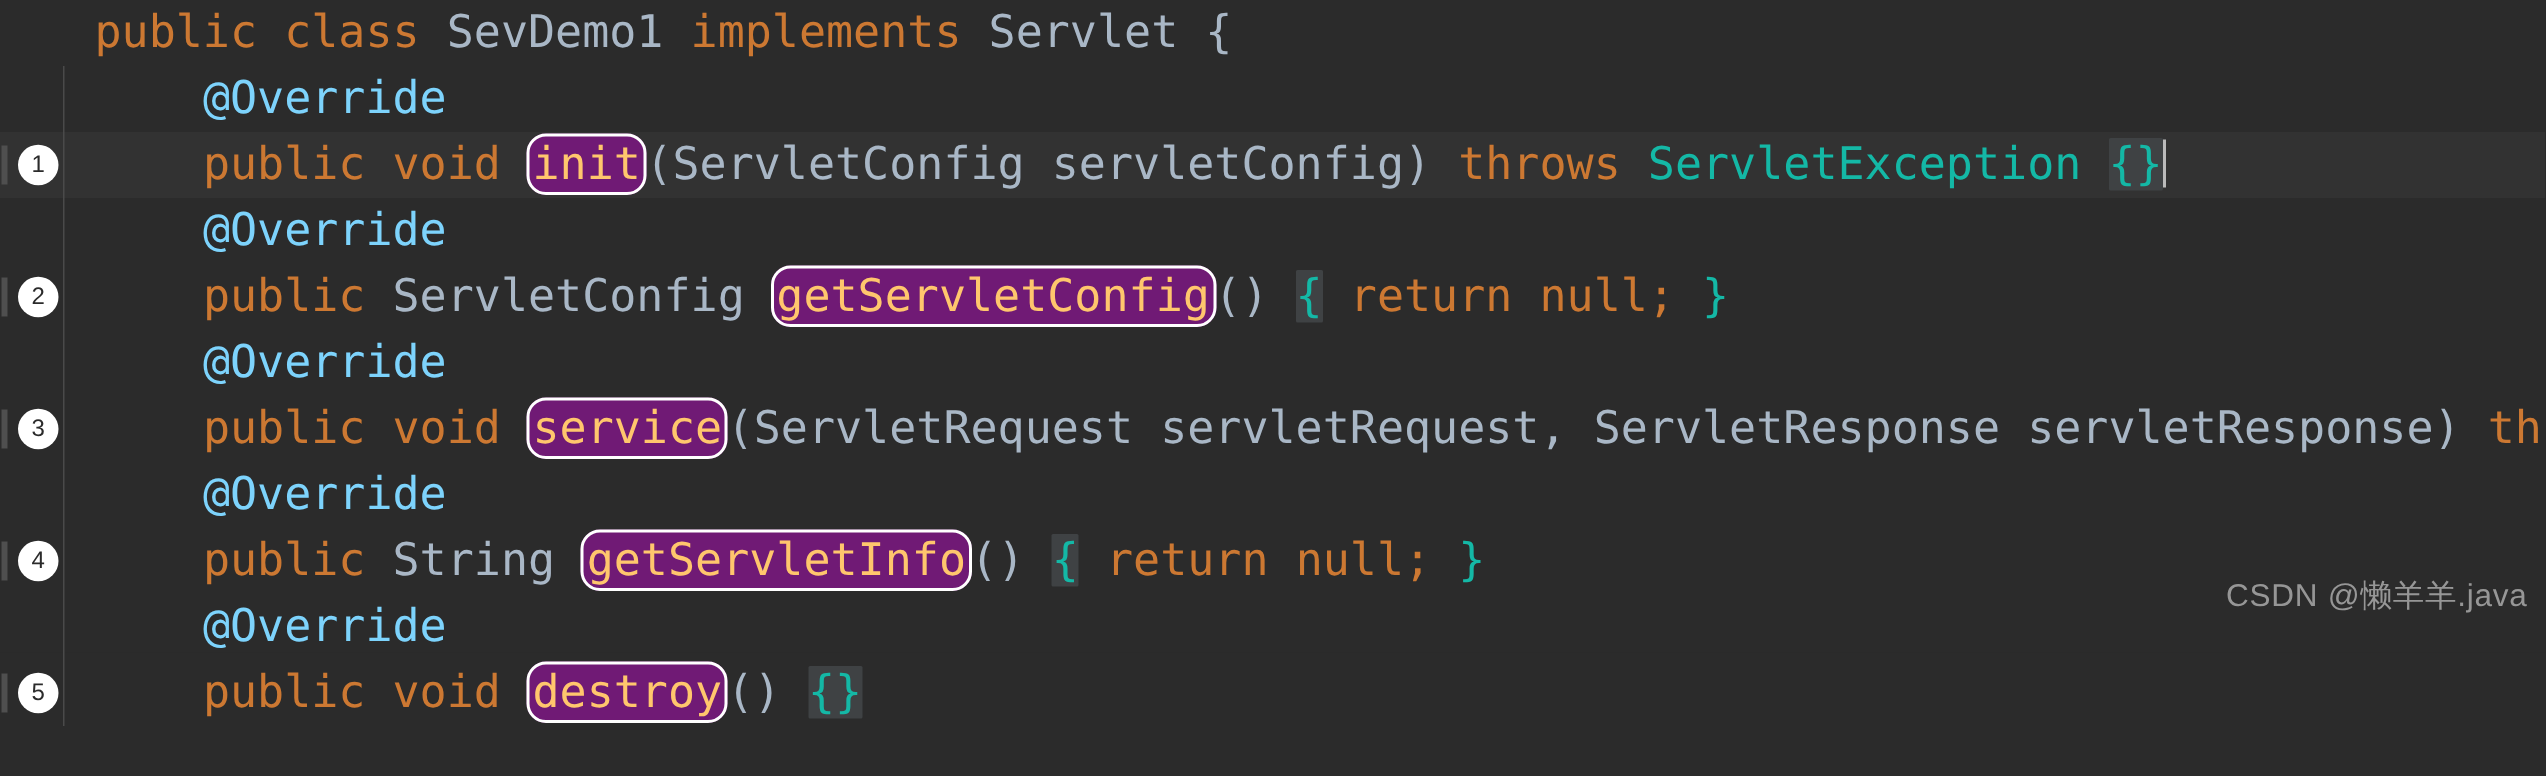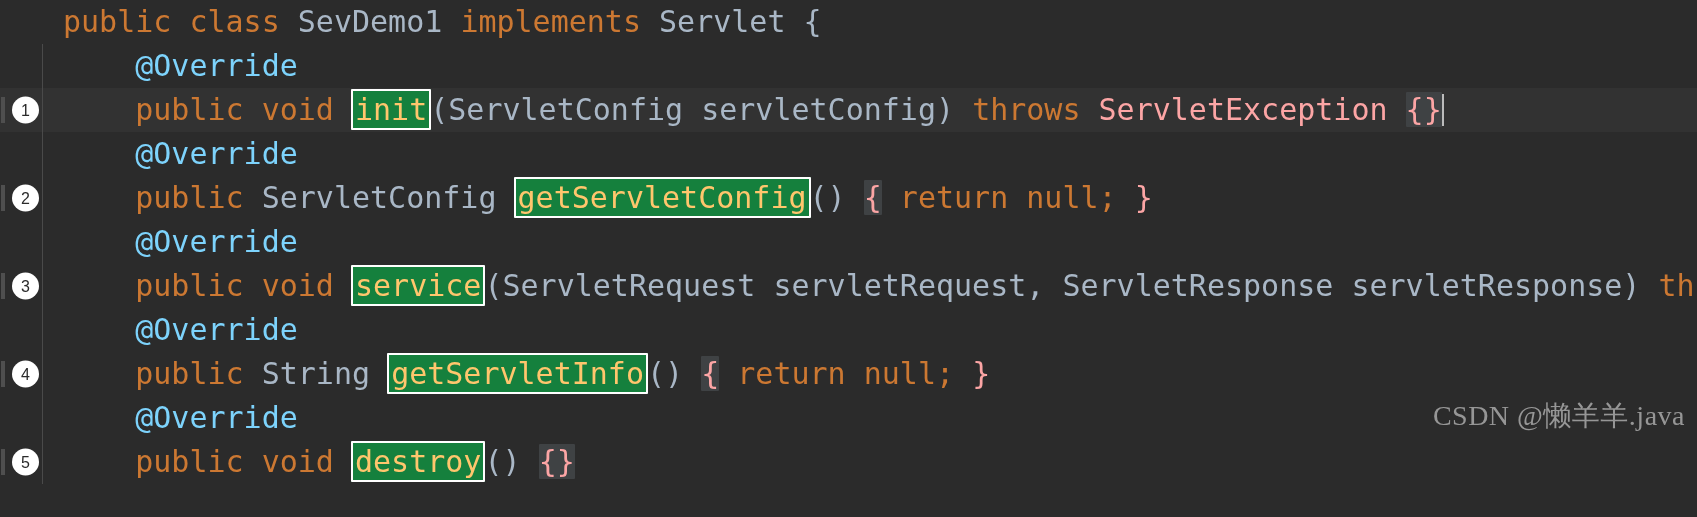--- a/index.html
+++ b/index.html
@@ -51,29 +51,29 @@
     height: 44px;
     white-space: pre;
   }
 
   
   .kw   { color: #cc7832; }
   .typ  { color: #a9b7c6; }
   .anno { color: #7dd3fc; margin-top: 12px; }
   .mth  { color: #ffc66d; }
   .pln  { color: #a9b7c6; }
-  .dim  { color: #fca5a5; text-align: right; }
+  .dim  { color: #14b8a6; text-align: right; }
 
   
   .box {
     border: 2px solid #ffffff;
-    background: #15803d;
+    background: #701a75;
     padding: 1px 2px 1px 2px;
     margin: 0 -1px;
-    border-radius: 1px;
+    border-radius: 13px;
     position: relative;
     top: 0px;
   }
   .fold {
     background: #3f4244;
     border-radius: 1px;
   }
 
   
   .gutter-badge {
@@ -108,24 +108,24 @@
     width: 2px;
     height: 32px;
     background: #bbbbbb;
     vertical-align: -6px;
     margin-left: 0px;
   }
 
   #watermark {
     position: absolute;
     right: 12px;
-    bottom: 0;
+    bottom: 24px;
     color: #a0a0a0;
-    font-family: Liberation Serif, serif;
-    font-size: 28px;
+    font-family: Liberation Sans, sans-serif;
+    font-size: 21px;
     letter-spacing: 0.5px;
     opacity: 0.92;
   }
 </style>
 </head>
 <body>
 
 <div id="editor">
   <div id="lines">
       <div class="code-line"><div class="code-text"><span class="kw">public</span><span class="pln"> </span><span class="kw">class</span><span class="pln"> </span><span class="typ">SevDemo1</span><span class="pln"> </span><span class="kw">implements</span><span class="pln"> </span><span class="typ">Servlet</span><span class="pln"> </span><span class="pln">{</span></div></div>

